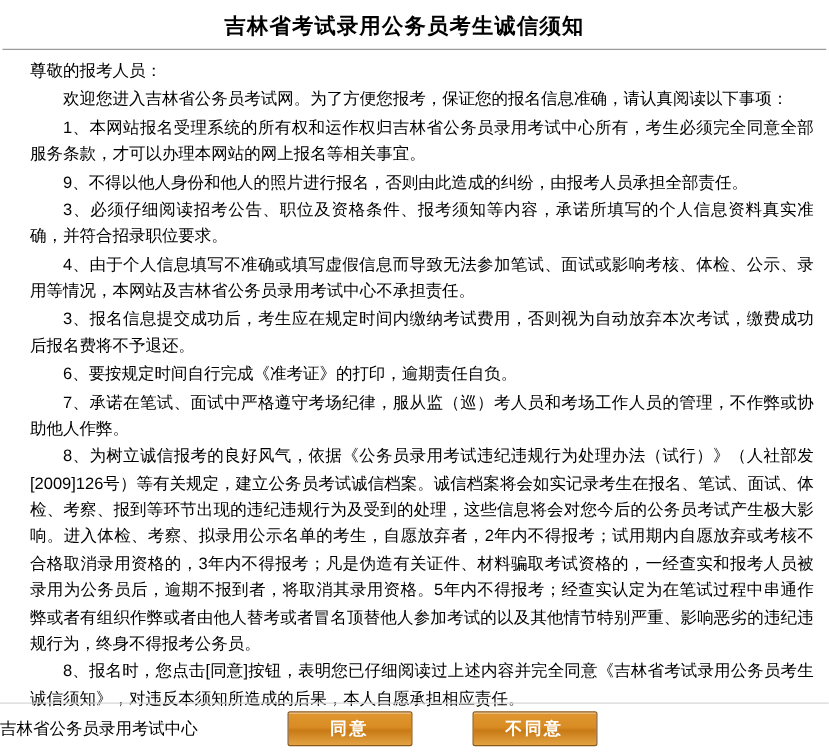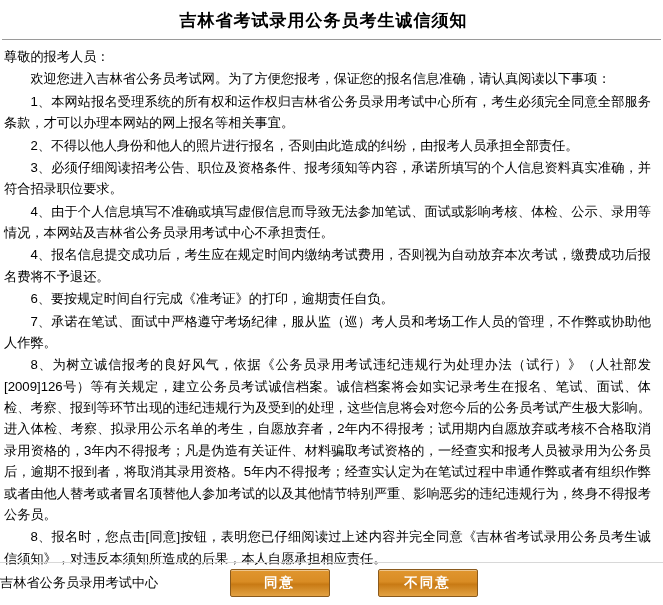--- a/index.html
+++ b/index.html
@@ -28,21 +28,21 @@
     letter-spacing: 1px;
     padding: 9px 16px 7px 0;
     color: #000;
   }
   .divider {
     height: 1px;
     background: #9a9a9a;
     margin: 0 2px 0 2px;
   }
   .content {
-    padding: 6px 12px 0 4px;
+    padding: 6px 12px 0 24px;
     font-size: 13.2px;
     line-height: 1.62;
     text-align: justify;
     color: #000;
   }
   .content p {
     margin: 0 0 1px 0;
   }
   .p-indent {
     text-indent: 2em;
@@ -100,24 +100,24 @@
 
 <div class="page">
 
   <div class="title">吉林省考试录用公务员考生诚信须知</div>
   <div class="divider"></div>
 
   <div class="content">
     <p class="p-noindent">尊敬的报考人员：</p>
     <p class="p-indent">欢迎您进入吉林省公务员考试网。为了方便您报考，保证您的报名信息准确，请认真阅读以下事项：</p>
     <p class="p-indent">1、本网站报名受理系统的所有权和运作权归吉林省公务员录用考试中心所有，考生必须完全同意全部服务条款，才可以办理本网站的网上报名等相关事宜。</p>
-    <p class="p-indent">2、不得以他人身份和他人的照片进行报名，否则由此造成的纠纷，由报考人员承担全部责任。</p>
+    <p class="p-indent">9、不得以他人身份和他人的照片进行报名，否则由此造成的纠纷，由报考人员承担全部责任。</p>
     <p class="p-indent">3、必须仔细阅读招考公告、职位及资格条件、报考须知等内容，承诺所填写的个人信息资料真实准确，并符合招录职位要求。</p>
     <p class="p-indent">4、由于个人信息填写不准确或填写虚假信息而导致无法参加笔试、面试或影响考核、体检、公示、录用等情况，本网站及吉林省公务员录用考试中心不承担责任。</p>
-    <p class="p-indent">4、报名信息提交成功后，考生应在规定时间内缴纳考试费用，否则视为自动放弃本次考试，缴费成功后报名费将不予退还。</p>
+    <p class="p-indent">3、报名信息提交成功后，考生应在规定时间内缴纳考试费用，否则视为自动放弃本次考试，缴费成功后报名费将不予退还。</p>
     <p class="p-indent">6、要按规定时间自行完成《准考证》的打印，逾期责任自负。</p>
     <p class="p-indent">7、承诺在笔试、面试中严格遵守考场纪律，服从监（巡）考人员和考场工作人员的管理，不作弊或协助他人作弊。</p>
     <p class="p-indent">8、为树立诚信报考的良好风气，依据《公务员录用考试违纪违规行为处理办法（试行）》（人社部发[2009]126号）等有关规定，建立公务员考试诚信档案。诚信档案将会如实记录考生在报名、笔试、面试、体检、考察、报到等环节出现的违纪违规行为及受到的处理，这些信息将会对您今后的公务员考试产生极大影响。进入体检、考察、拟录用公示名单的考生，自愿放弃者，2年内不得报考；试用期内自愿放弃或考核不合格取消录用资格的，3年内不得报考；凡是伪造有关证件、材料骗取考试资格的，一经查实和报考人员被录用为公务员后，逾期不报到者，将取消其录用资格。5年内不得报考；经查实认定为在笔试过程中串通作弊或者有组织作弊或者由他人替考或者冒名顶替他人参加考试的以及其他情节特别严重、影响恶劣的违纪违规行为，终身不得报考公务员。</p>
     <p class="p-indent">8、报名时，您点击[同意]按钮，表明您已仔细阅读过上述内容并完全同意《吉林省考试录用公务员考生诚信须知》，对违反本须知所造成的后果，本人自愿承担相应责任。</p>
   </div>
 
   <div class="signature">吉林省公务员录用考试中心</div>
 
   <div class="bottom-rule"></div>
 

